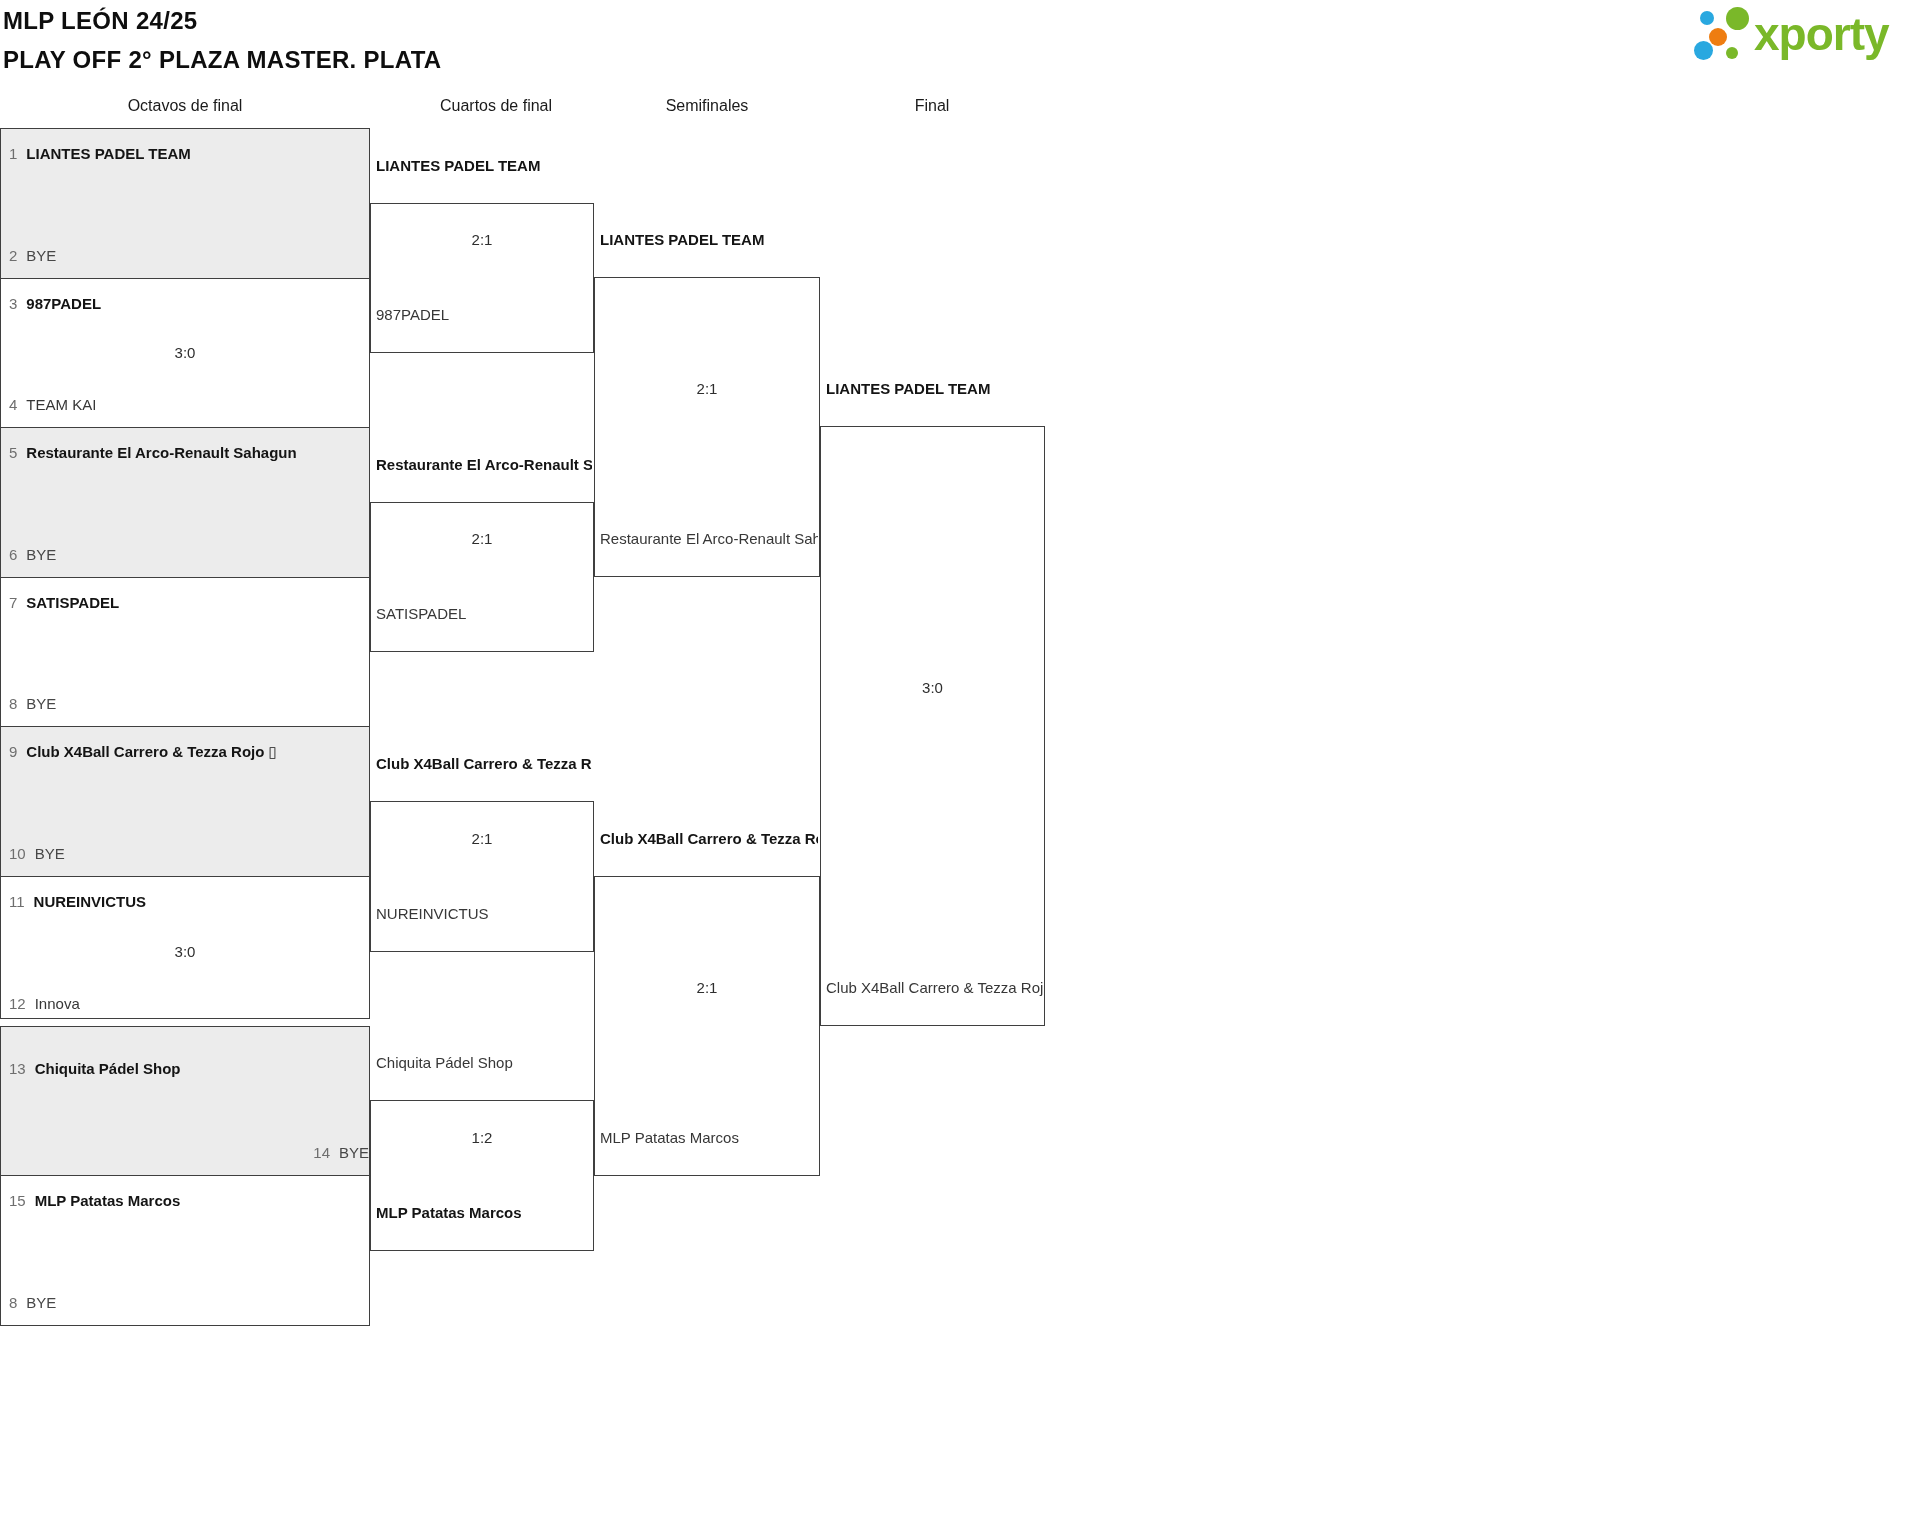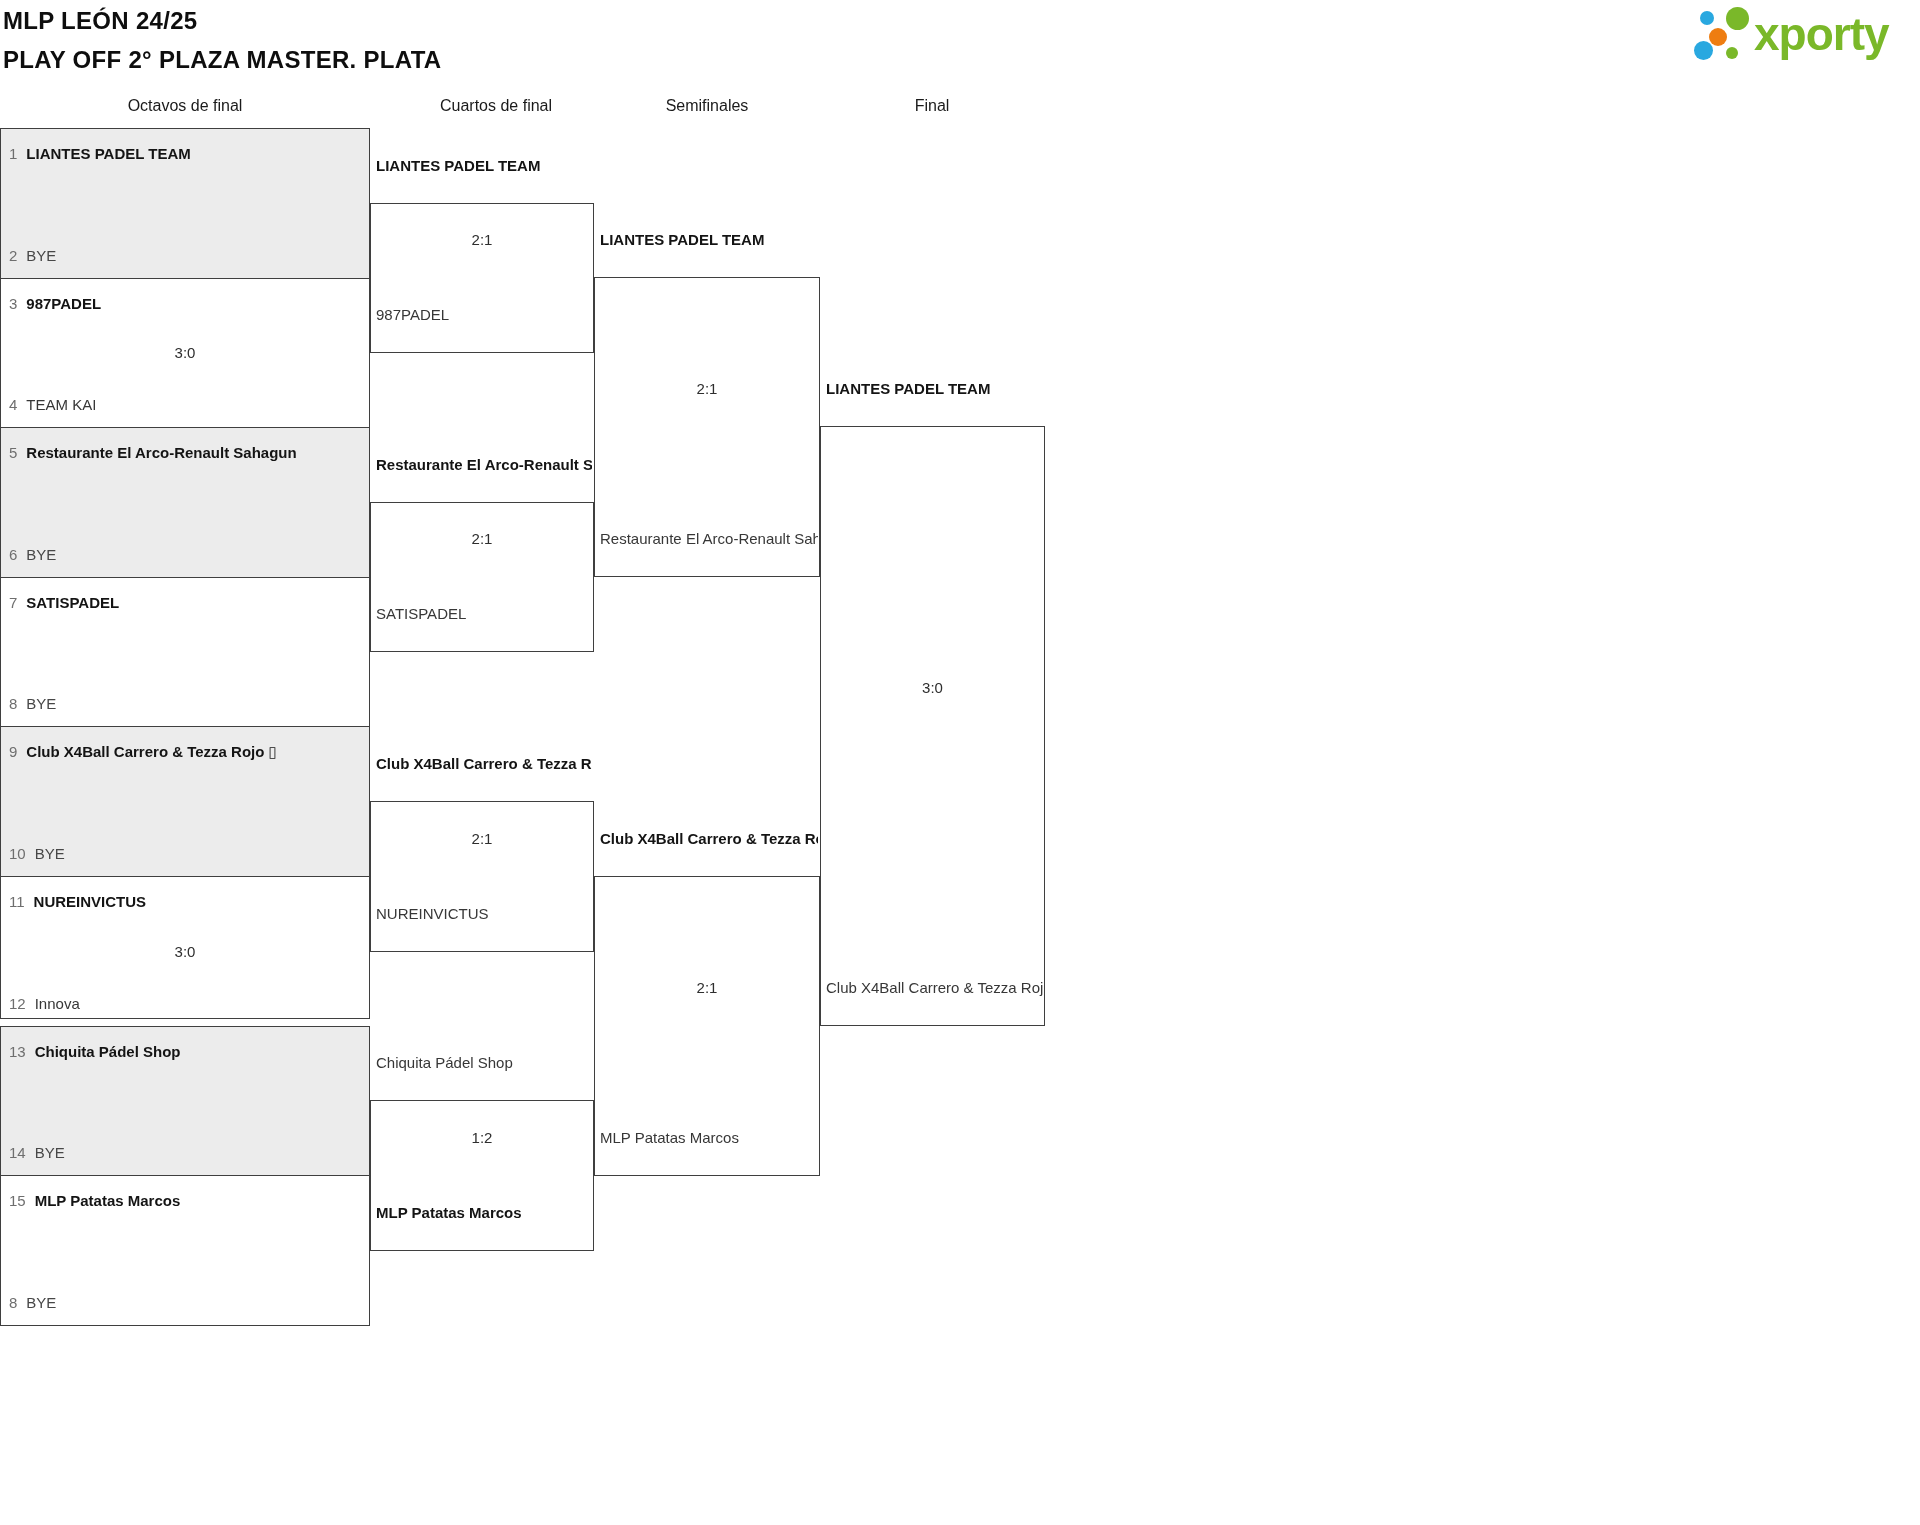--- a/index.html
+++ b/index.html
@@ -123,25 +123,25 @@
           <span class="seed">11</span>
           <span class="tname w">NUREINVICTUS</span>
         </div>
         <div class="orow" style="top: 113px;">
           <span class="seed">12</span>
           <span class="tname">Innova</span>
         </div>
         <div class="score" style="left: 0px; width: 368px; top: 61px;">3:0</div>
       </div>
       <div class="obox shaded" style="top: 1026px; height: 150px; background: rgb(236, 236, 236); border-color: rgb(63, 63, 63);">
-        <div class="orow" style="top: 11px;">
+        <div class="orow" style="top: 28px;">
           <span class="seed">13</span>
           <span class="tname w">Chiquita Pádel Shop</span>
         </div>
-        <div class="orow" style="top: 112px;">
+        <div class="orow" style="top: 112px; justify-content: flex-end;">
           <span class="seed">14</span>
           <span class="tname bye">BYE</span>
         </div>
       </div>
       <div class="obox" style="top: 1175px; height: 151px; background: rgb(255, 255, 255); border-color: rgb(63, 63, 63);">
         <div class="orow" style="top: 11px;">
           <span class="seed">15</span>
           <span class="tname w">MLP Patatas Marcos</span>
         </div>
         <div class="orow" style="top: 113px;">

